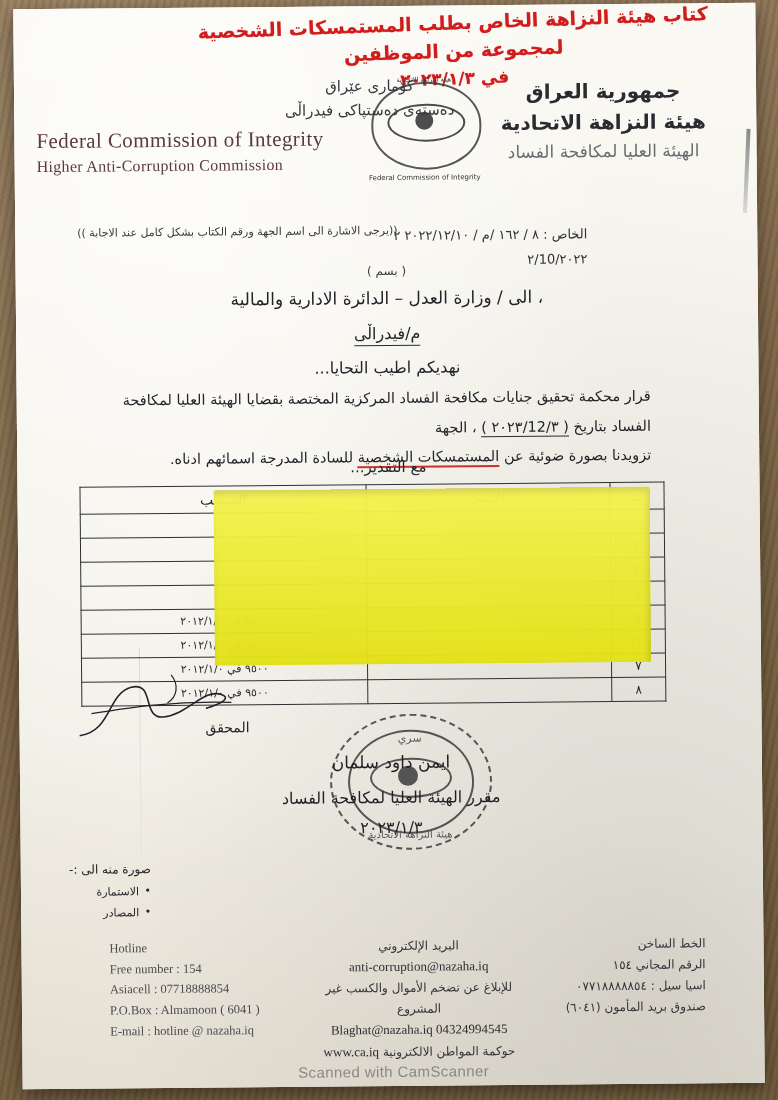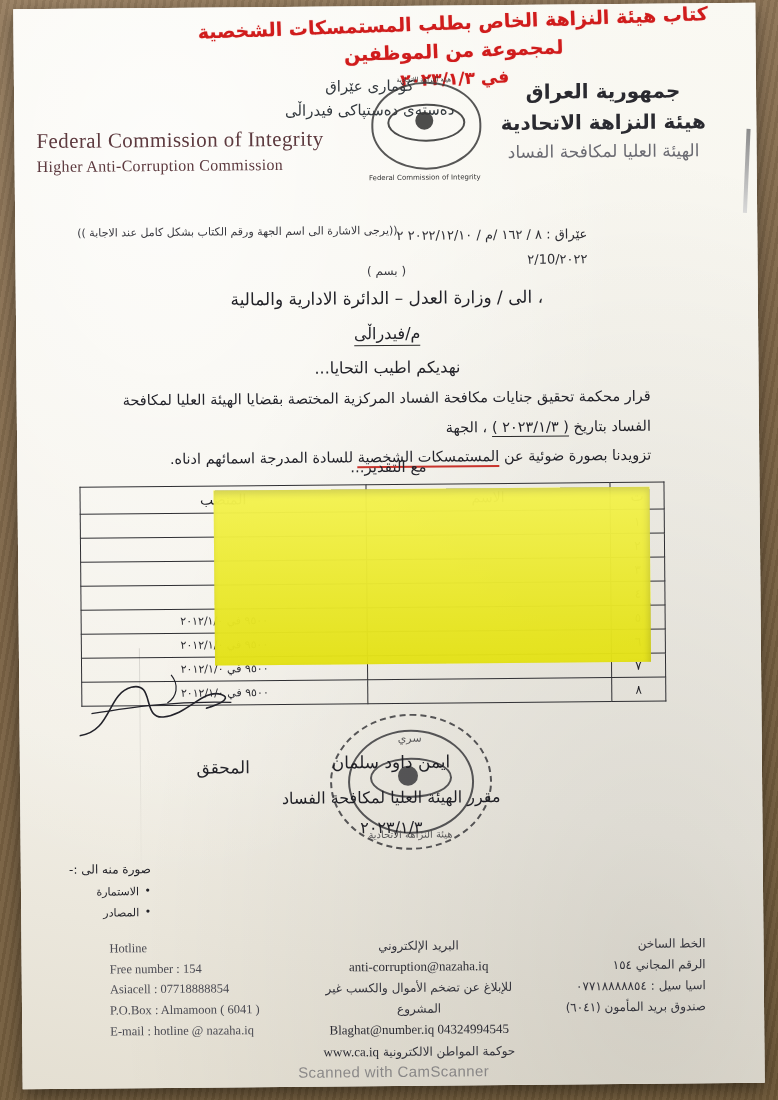--- a/index.html
+++ b/index.html
@@ -162,21 +162,21 @@
   .redact:after{
     content:"";position:absolute;inset:0;
     background:linear-gradient(180deg, rgba(255,255,255,0.25), rgba(190,188,20,0.25));
   }
 
   
   .sig-scribble{
     position:absolute;top:665px;right:490px;width:200px;height:70px;
   }
   .sig-label{
-    position:absolute;top:750px;right:512px;font-size:17px;color:#24242a;
+    position:absolute;top:712px;right:512px;font-size:14px;color:#24242a;
   }
   .sig-name{
     position:absolute;top:746px;left:0;right:0;text-align:center;
     font-size:17px;color:#1f1f25;
   }
   .sig-title{
     position:absolute;top:782px;left:0;right:0;text-align:center;
     font-size:16px;color:#1f1f25;
   }
   .sig-date{
@@ -281,40 +281,40 @@
         <div class="l2">Higher Anti-Corruption Commission</div>
       </div>
 
       <div class="flagpole"></div>
     </div>
 
     <div class="refline">
       <div class="ref-left">((يرجى الاشارة الى اسم الجهة ورقم الكتاب بشكل كامل عند الاجابة ))</div>
       <div class="ref-right">
         <div class="num">
-          <span>عێراق :</span>
+          <span>الخاص :</span>
           <span>٨ / ١٦٢ /م / ٢٠٢٢/١٢/١٠</span>
           <span>٢</span>
         </div>
         <div class="num">
           <span>٢٠٢٢/10/٢</span>
         </div>
       </div>
     </div>
 
     <div class="bism">( بسم )</div>
     <div class="to-line">، الى / وزارة العدل – الدائرة الادارية والمالية</div>
     <div class="subject">
       <span>م/فیدراڵی</span>
     </div>
     <div class="greet">نهديكم اطيب التحايا...</div>
 
     <div class="para">
       <span>قرار محكمة تحقيق جنايات مكافحة الفساد المركزية المختصة بقضايا الهيئة العليا لمكافحة الفساد بتاريخ</span>
-      <span class="u-blk">( ٢٠٢٣/١/٣ )</span>
+      <span class="u-blk">( ٢٠٢٣/12/٣ )</span>
       <span>، الجهة</span>
       <br>
       <span>تزويدنا بصورة ضوئية عن</span>
       <span class="u-red">المستمسكات الشخصية</span>
       <span>للسادة المدرجة اسمائهم ادناه.</span>
     </div>
 
     <div class="regards">مع التقدير...</div>
 
     <table class="tbl">
@@ -407,21 +407,21 @@
         <div>Asiacell : 07718888854</div>
         <div>P.O.Box : Almamoon ( 6041 )</div>
         <div>E-mail : hotline @ nazaha.iq</div>
       </div>
 
       <div class="f-mid">
         <div>البريد الإلكتروني</div>
         <div class="em">anti-corruption@nazaha.iq</div>
         <div>للإبلاغ عن تضخم الأموال والكسب غير المشروع</div>
         <div class="em">
-          <span>Blaghat@number.iq</span>
+          <span>Blaghat@nazaha.iq</span>
           <span>04324994545</span>
         </div>
         <div>
           <span>حوكمة المواطن الالكترونية</span>
           <span class="em">www.ca.iq</span>
         </div>
       </div>
 
       <div class="f-right">
         <div>الخط الساخن</div>

